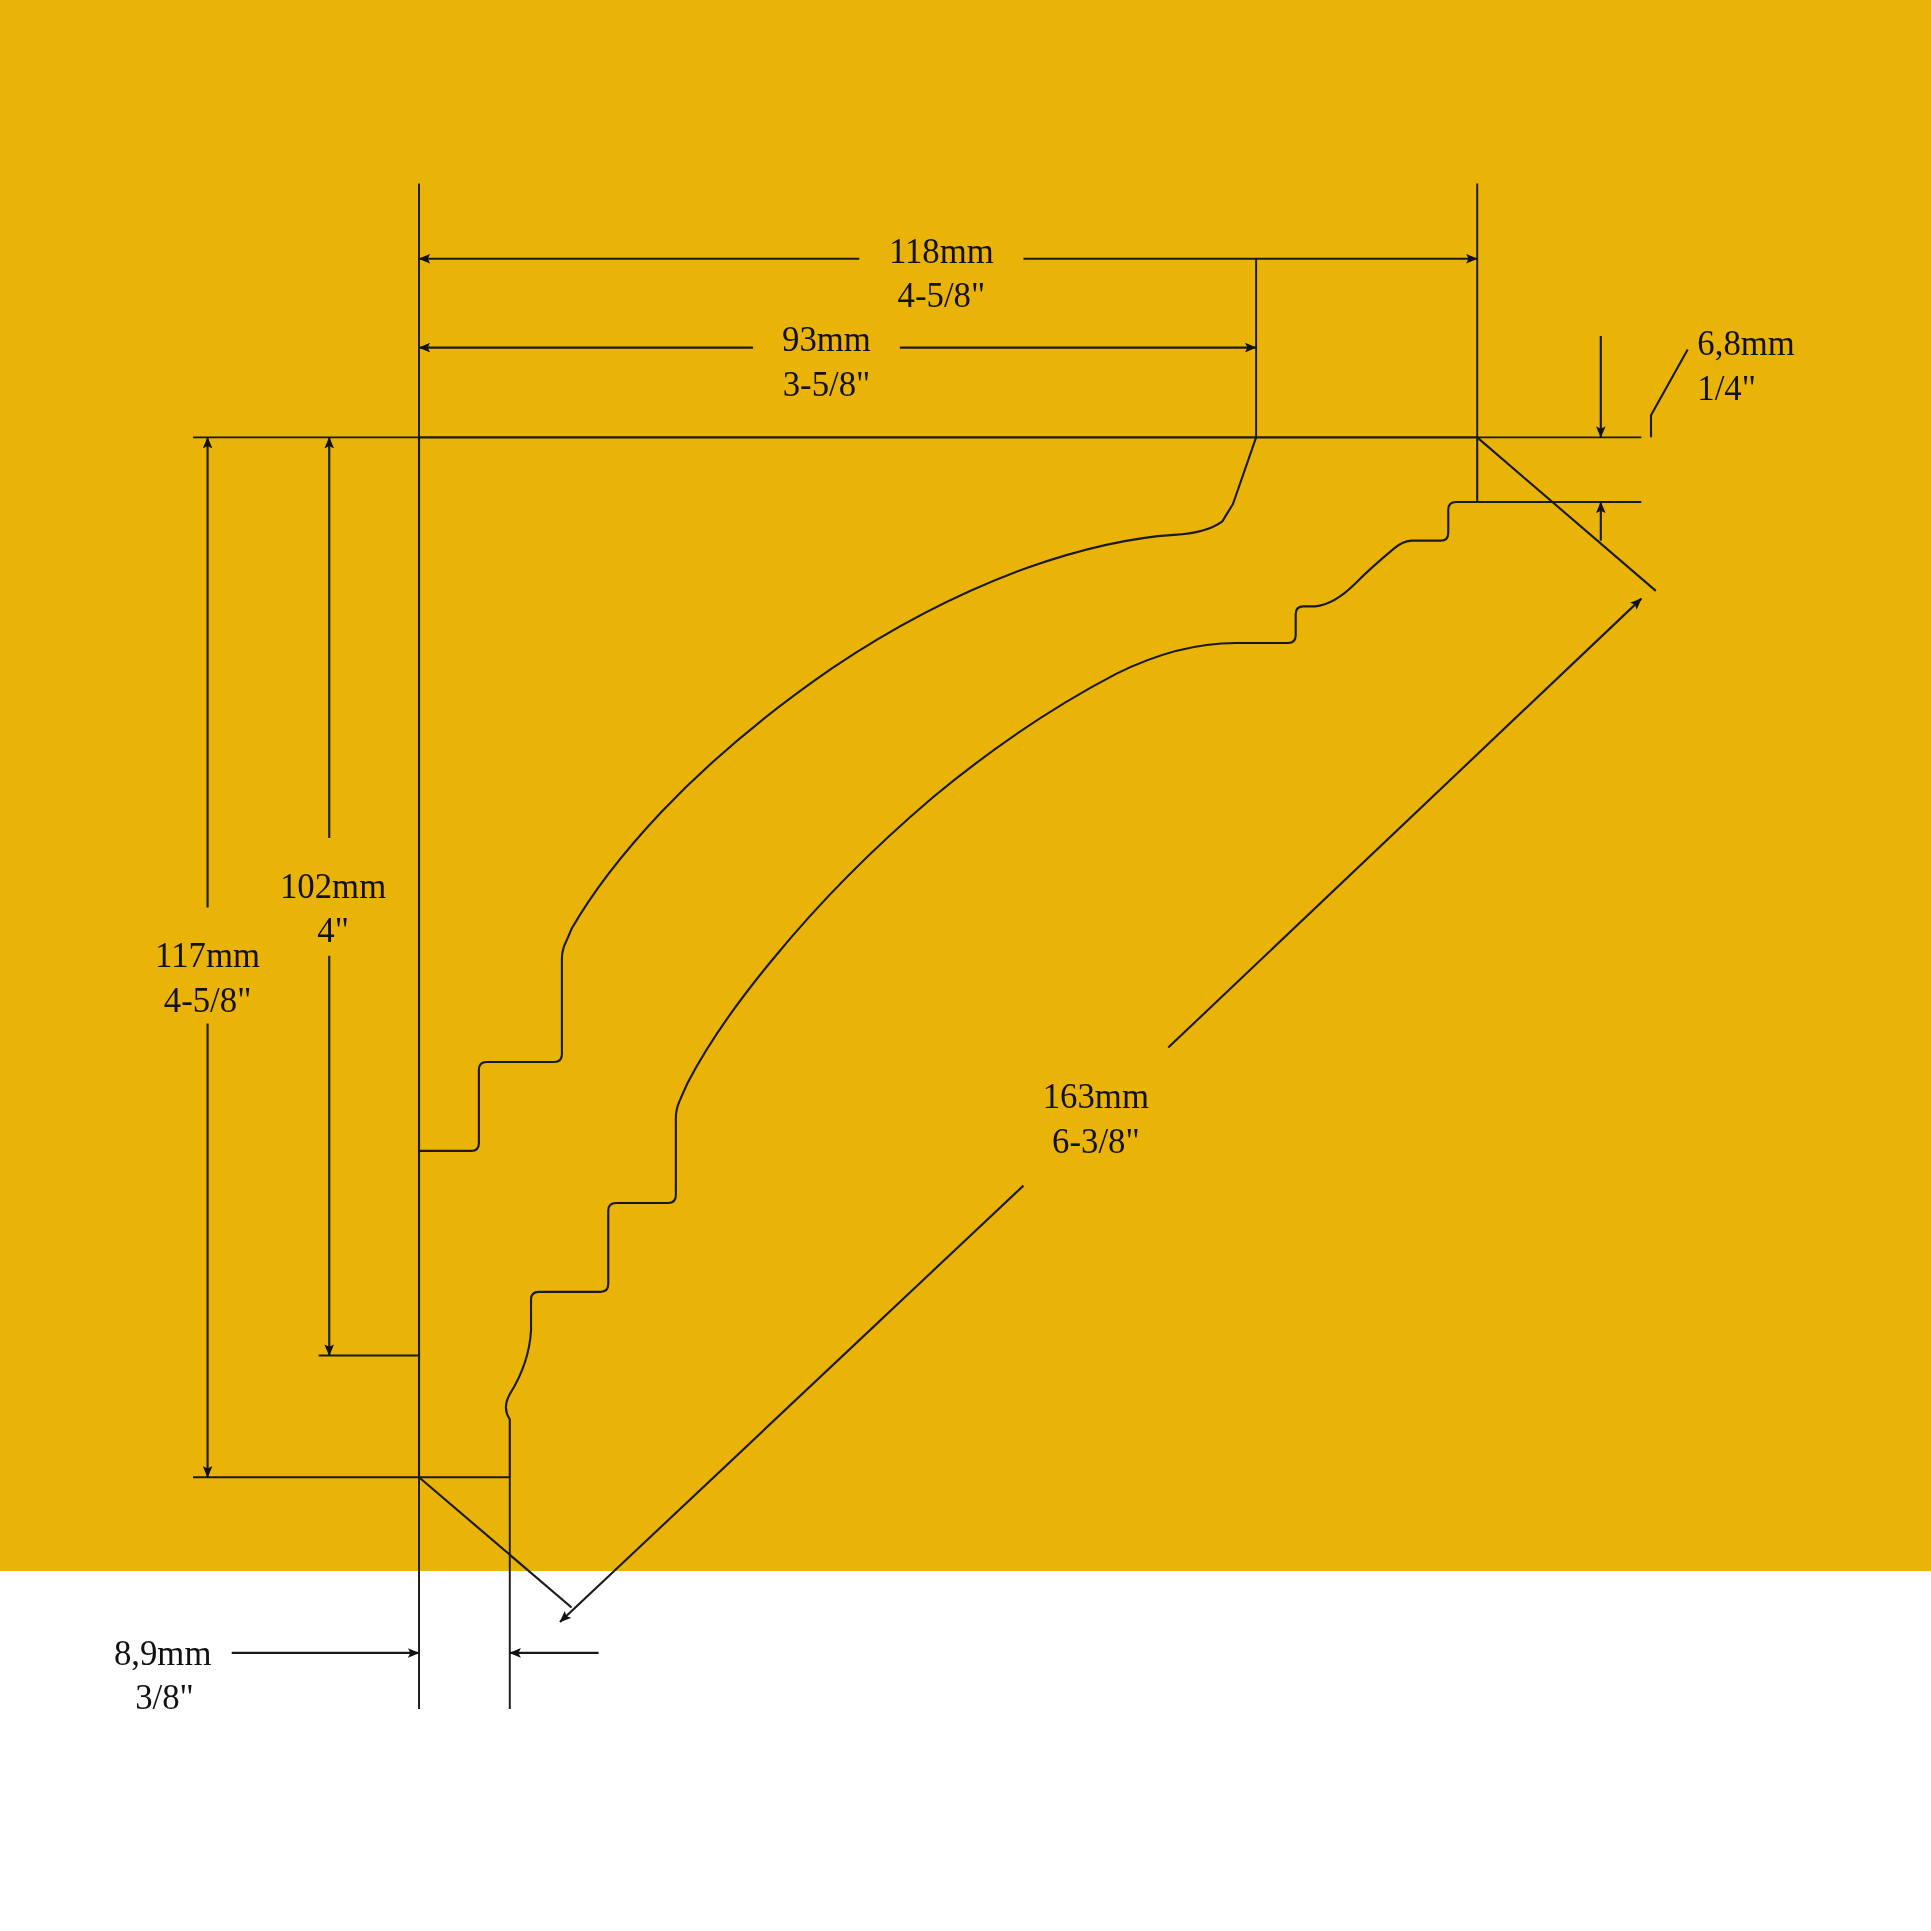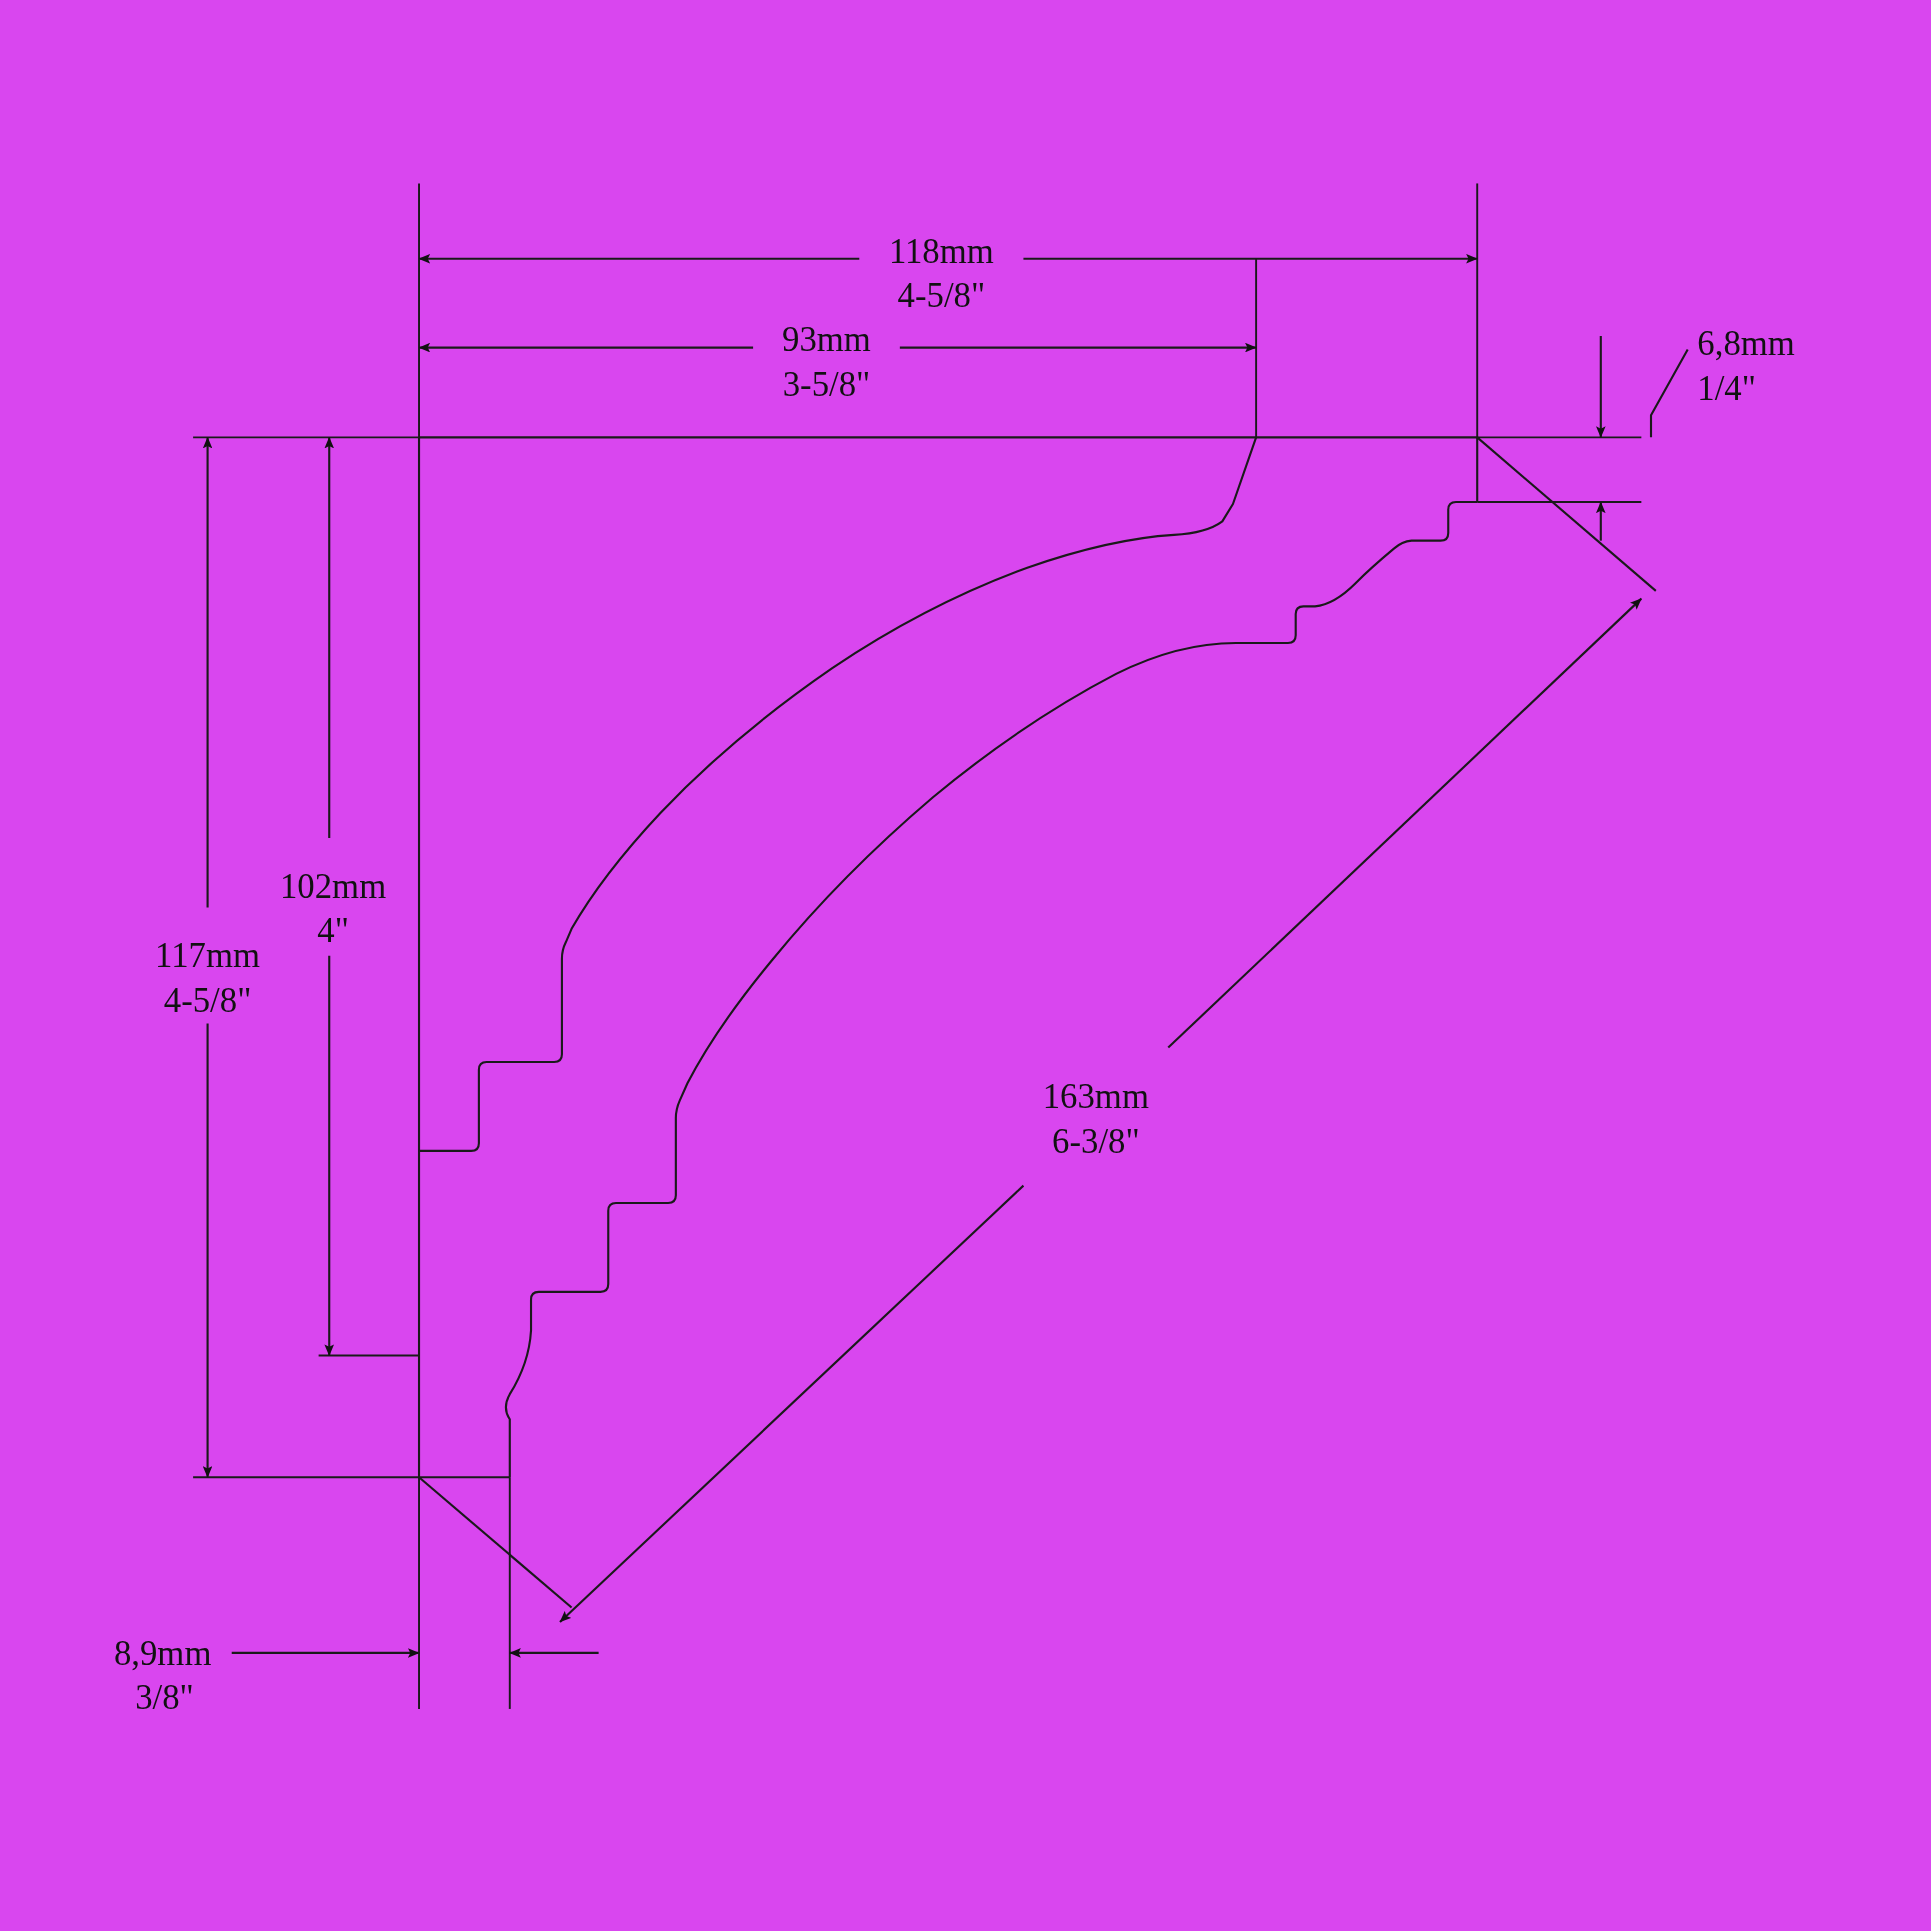--- a/index.html
+++ b/index.html
@@ -9,22 +9,22 @@
   }
   body {
     width: 1931px;
     height: 1931px;
     overflow: hidden;
     font-family: "Liberation Serif", "DejaVu Serif", serif;
   }
   #drawing-root {
     position: relative;
     width: 1931px;
-    height: 1931px;
-    background: #d946ef;
+    height: 1571px;
+    background: #eab308;
     text-decoration: underline;
   }
   svg#technical-drawing {
     position: absolute;
     top: 0;
     left: 0;
     width: 1931px;
     height: 1931px;
     display: block;
   }

